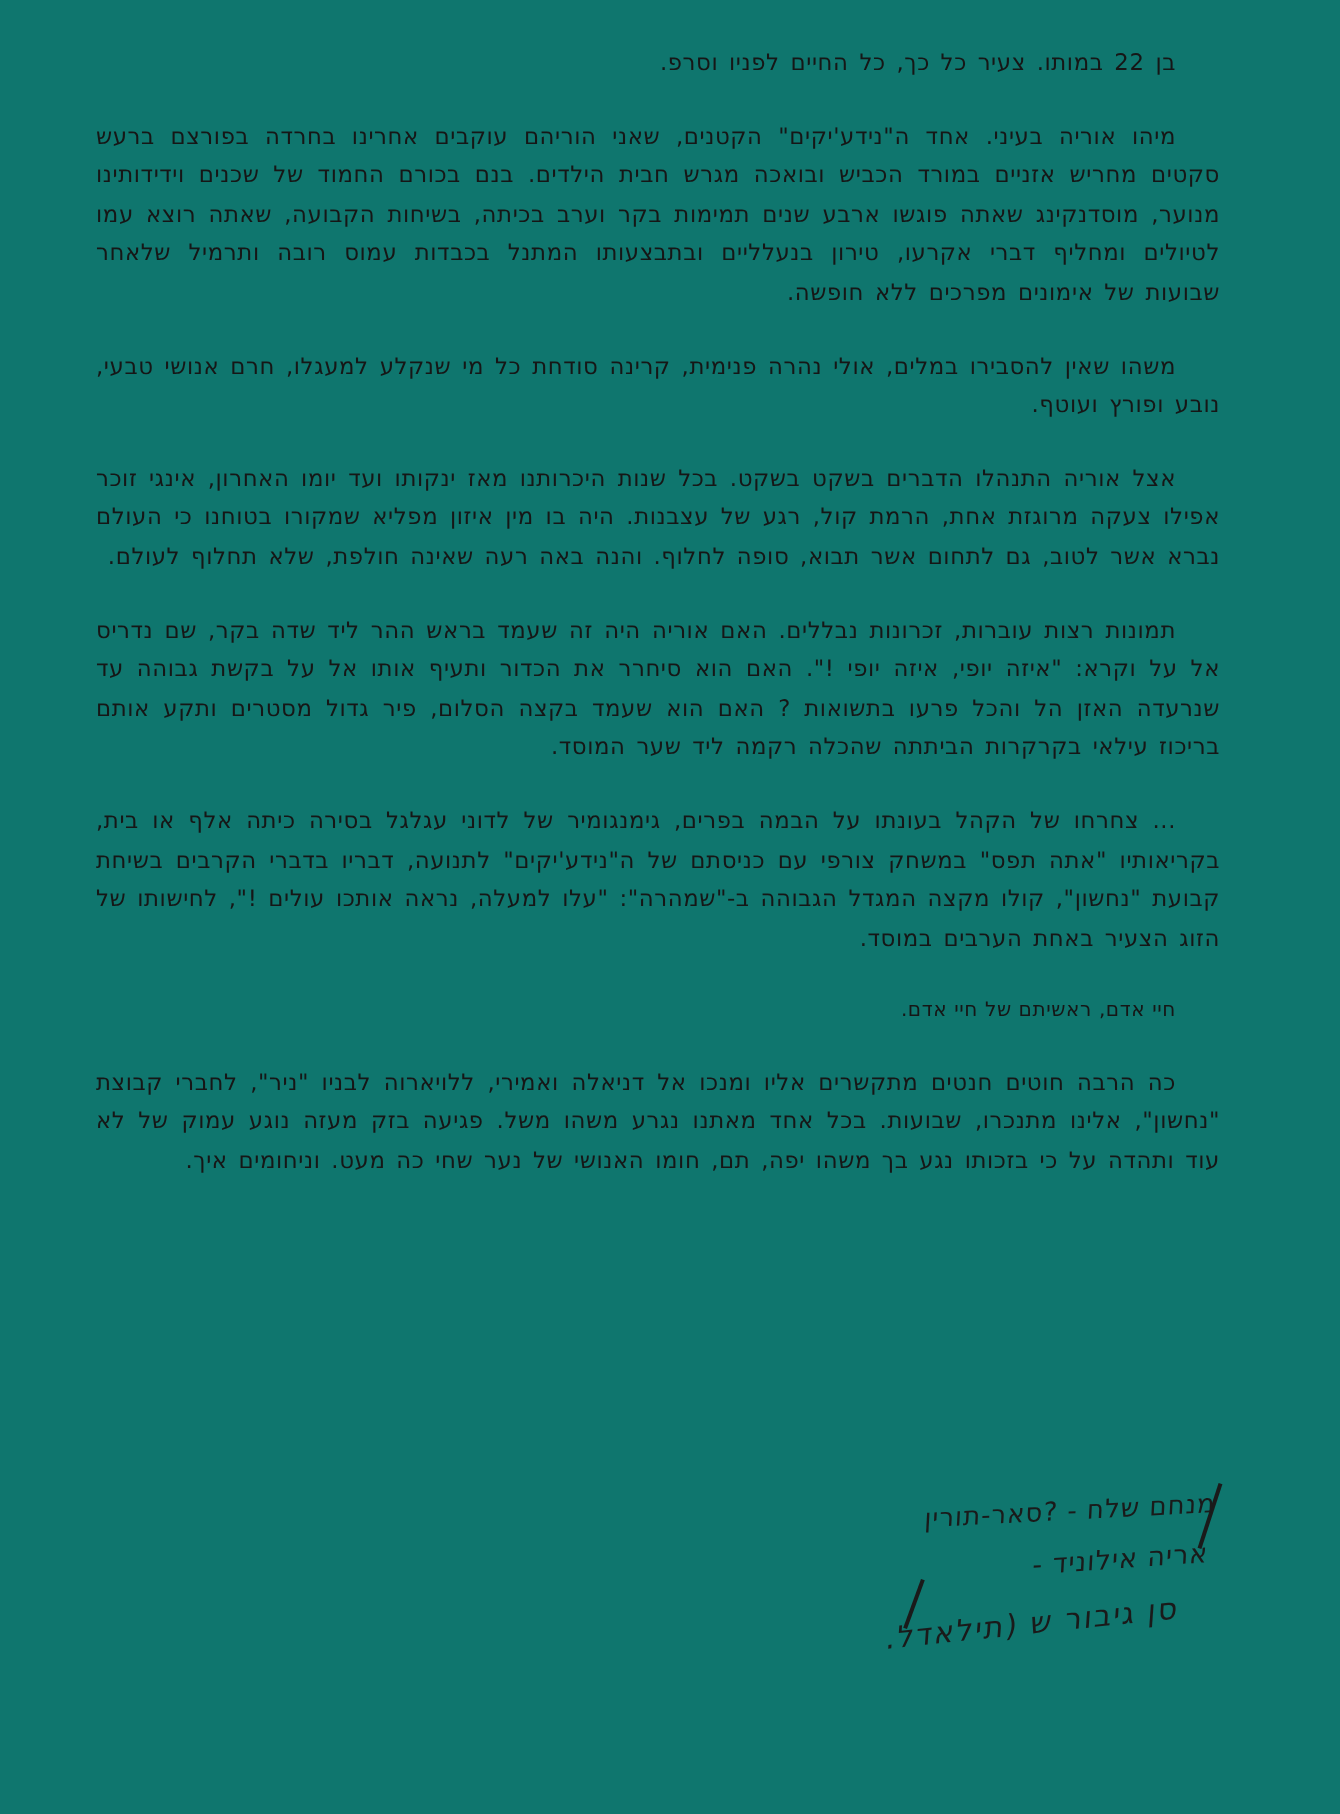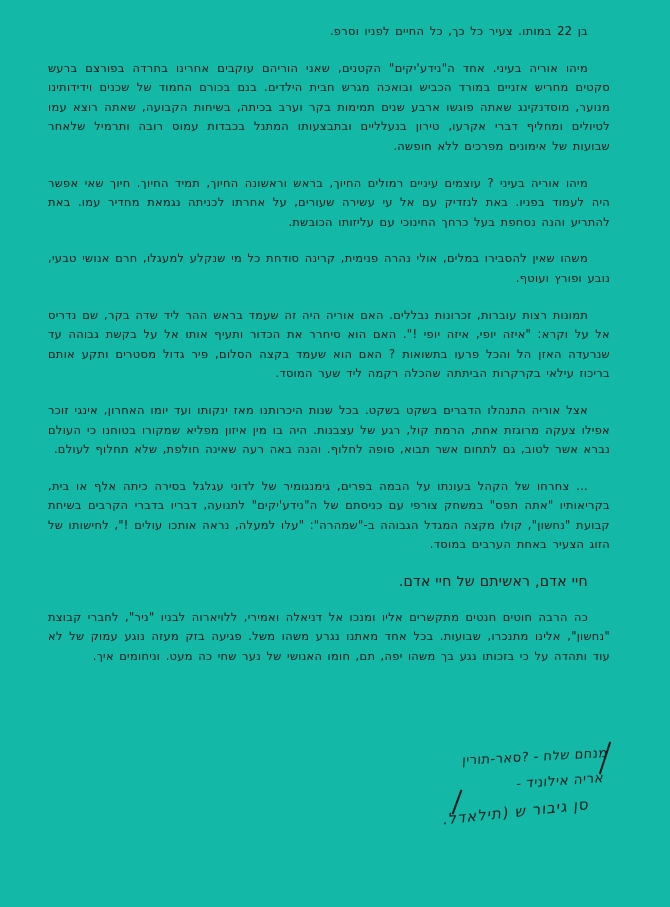--- a/index.html
+++ b/index.html
@@ -11,21 +11,21 @@
     width: 670px;
     height: 907px;
     position: relative;
     font-family: "DejaVu Sans", sans-serif;
     color: #161616;
     overflow: hidden;
   }
   .page {
     position: absolute;
     inset: 0;
-    background: #14b8a6;
+    background: #0f766e;
   }
   .doc {
     position: absolute;
     top: 22px;
     right: 60px;
     left: 48px;
     direction: rtl;
     text-align: right;
   }
   .para {
@@ -34,21 +34,21 @@
     letter-spacing: 0.3px;
     word-spacing: 1.5px;
     margin: 0 0 17px 0;
     text-align: justify;
     text-justify: inter-word;
   }
   .para.indent {
     text-indent: 22px;
   }
   .closing {
-    font-size: 14px;
+    font-size: 10px;
     line-height: 19.6px;
     letter-spacing: 0.3px;
     margin: 0 0 16px 0;
     text-align: right;
     text-indent: 22px;
   }
   .sig-block {
     position: absolute;
     bottom: 52px;
     right: 62px;
@@ -107,24 +107,23 @@
     transform: rotate(20deg);
   }
 </style>
 </head>
 <body>
 
 <div class="page">
   <div class="doc">
     <p class="para indent">בן 22 במותו. צעיר כל כך, כל החיים לפניו וסרפ.</p>
     <p class="para indent">מיהו אוריה בעיני. אחד ה"נידע'יקים" הקטנים, שאני הוריהם עוקבים אחרינו בחרדה בפורצם ברעש סקטים מחריש אזניים במורד הכביש ובואכה מגרש חבית הילדים. בנם בכורם החמוד של שכנים וידידותינו מנוער, מוסדנקינג שאתה פוגשו ארבע שנים תמימות בקר וערב בכיתה, בשיחות הקבועה, שאתה רוצא עמו לטיולים ומחליף דברי אקרעו, טירון בנעלליים ובתבצעותו המתנל בכבדות עמוס רובה ותרמיל שלאחר שבועות של אימונים מפרכים ללא חופשה.</p>
-    <p class="para indent">מיהו אוריה בעיני ? עוצמים עיניים רמולים החיוך, בראש וראשונה החיוך, תמיד החיוך. חיוך שאי אפשר היה לעמוד בפניו. באת לנזדיק עם אל עי עשירה שעורים, על אחרתו לכניתה נגמאת מחדיר עמו. באת להתריע והנה נסחפת בעל כרחך החינוכי עם עליזותו הכובשת.</p>
     <p class="para indent">משהו שאין להסבירו במלים, אולי נהרה פנימית, קרינה סודחת כל מי שנקלע למעגלו, חרם אנושי טבעי, נובע ופורץ ועוטף.</p>
+    <p class="para indent">אצל אוריה התנהלו הדברים בשקט בשקט. בכל שנות היכרותנו מאז ינקותו ועד יומו האחרון, אינגי זוכר אפילו צעקה מרוגזת אחת, הרמת קול, רגע של עצבנות. היה בו מין איזון מפליא שמקורו בטוחנו כי העולם נברא אשר לטוב, גם לתחום    אשר תבוא, סופה לחלוף. והנה באה רעה שאינה חולפת, שלא תחלוף לעולם.</p>
     <p class="para indent">תמונות רצות עוברות, זכרונות נבללים. האם אוריה היה זה שעמד בראש ההר ליד שדה בקר, שם נדריס אל על וקרא: "איזה יופי, איזה יופי !". האם הוא סיחרר את הכדור ותעיף אותו אל על בקשת גבוהה עד שנרעדה האזן הל והכל פרעו בתשואות ? האם הוא שעמד בקצה הסלום, פיר גדול מסטרים ותקע אותם בריכוז עילאי בקרקרות הביתתה שהכלה רקמה ליד שער המוסד.</p>
-    <p class="para indent">אצל אוריה התנהלו הדברים בשקט בשקט. בכל שנות היכרותנו מאז ינקותו ועד יומו האחרון, אינגי זוכר אפילו צעקה מרוגזת אחת, הרמת קול, רגע של עצבנות. היה בו מין איזון מפליא שמקורו בטוחנו כי העולם נברא אשר לטוב, גם לתחום    אשר תבוא, סופה לחלוף. והנה באה רעה שאינה חולפת, שלא תחלוף לעולם.</p>
     <p class="para indent">... צחרחו של הקהל בעונתו על הבמה בפרים, גימנגומיר של לדוני עגלגל בסירה כיתה אלף או בית, בקריאותיו "אתה תפס" במשחק צורפי עם כניסתם של ה"נידע'יקים" לתנועה, דבריו בדברי הקרבים בשיחת קבועת "נחשון",  קולו מקצה המגדל הגבוהה ב-"שמהרה": "עלו למעלה, נראה אותכו עולים !", לחישותו של הזוג הצעיר באחת הערבים במוסד.</p>
     <p class="closing">חיי אדם, ראשיתם של חיי אדם.</p>
     <p class="para indent">כה הרבה חוטים חנטים מתקשרים אליו ומנכו אל דניאלה ואמירי, ללויארוה לבניו "ניר", לחברי קבוצת "נחשון", אלינו מתנכרו, שבועות. בכל אחד מאתנו נגרע משהו משל. פגיעה בזק מעזה נוגע עמוק של לא עוד ותהדה על כי בזכותו נגע בך משהו יפה, תם, חומו האנושי של נער שחי כה מעט. וניחומים איך.</p>
   </div>
 
   <div class="sig-block">
     <div class="sig-stroke"></div>
     <div class="sig-line sig-name">מנחם שלח - ?סאר-תורין</div>
     <div class="sig-line sig-role">אריה אילוניד -</div>
     <div class="sig-stroke2"></div>

